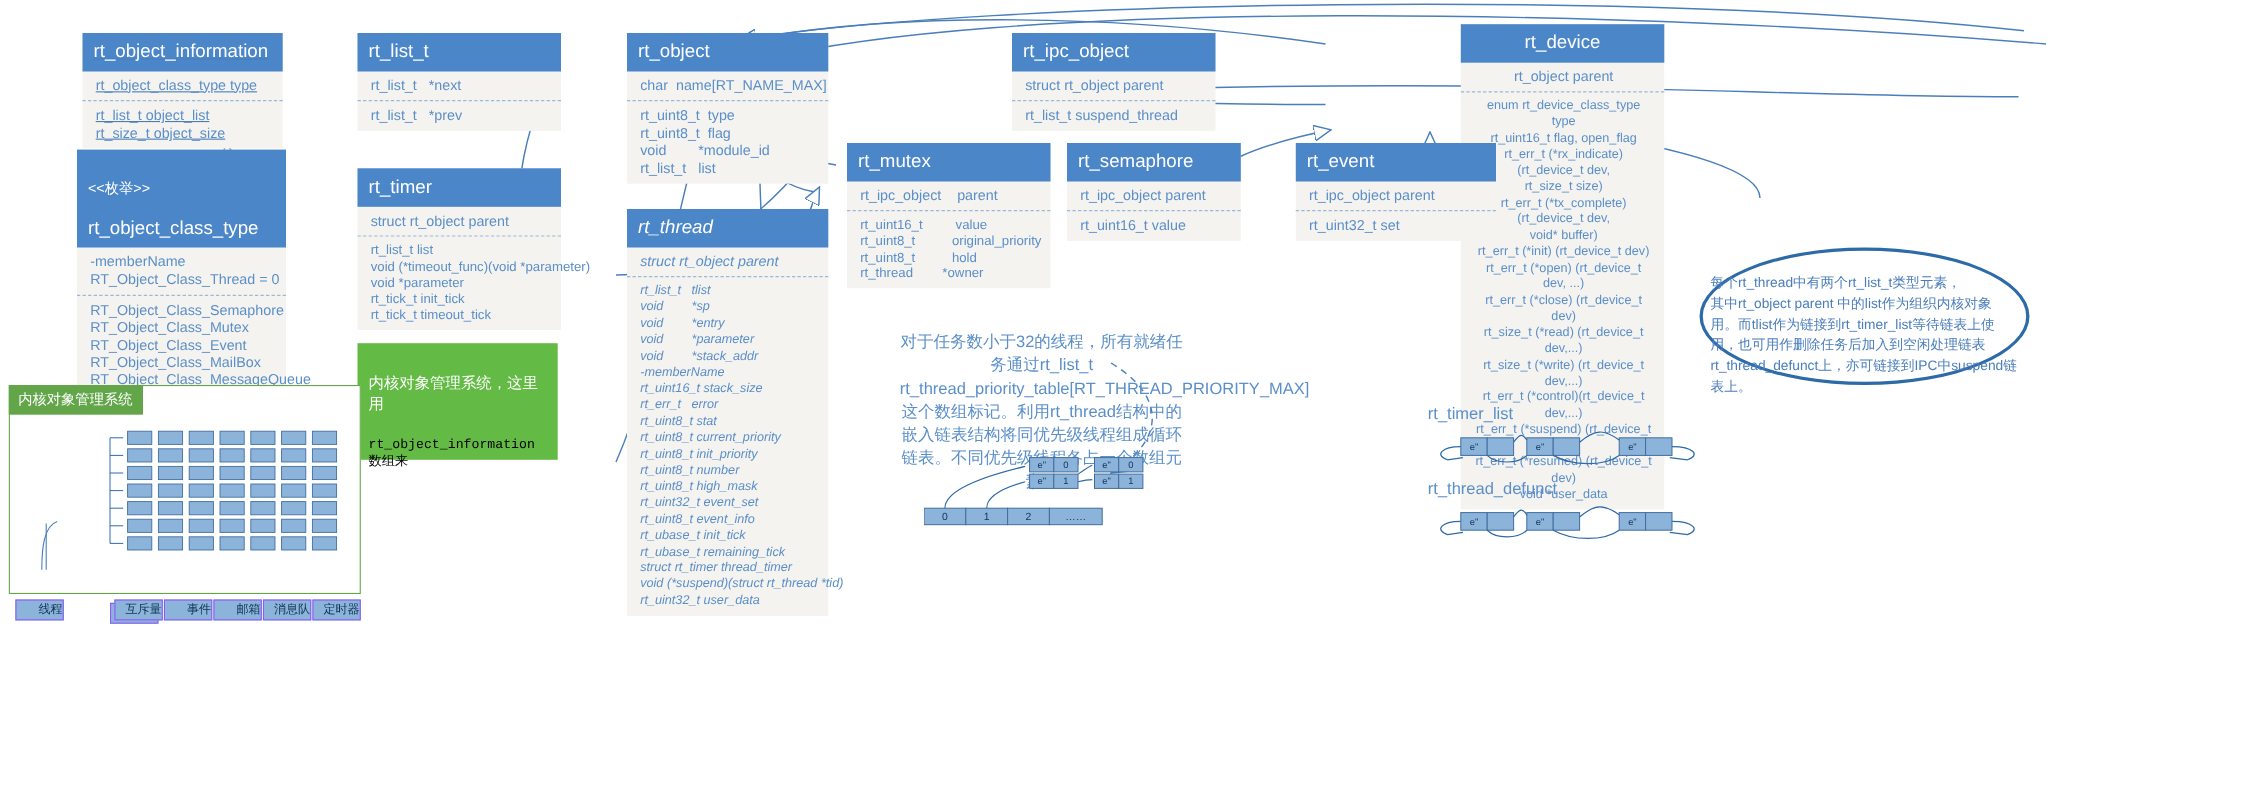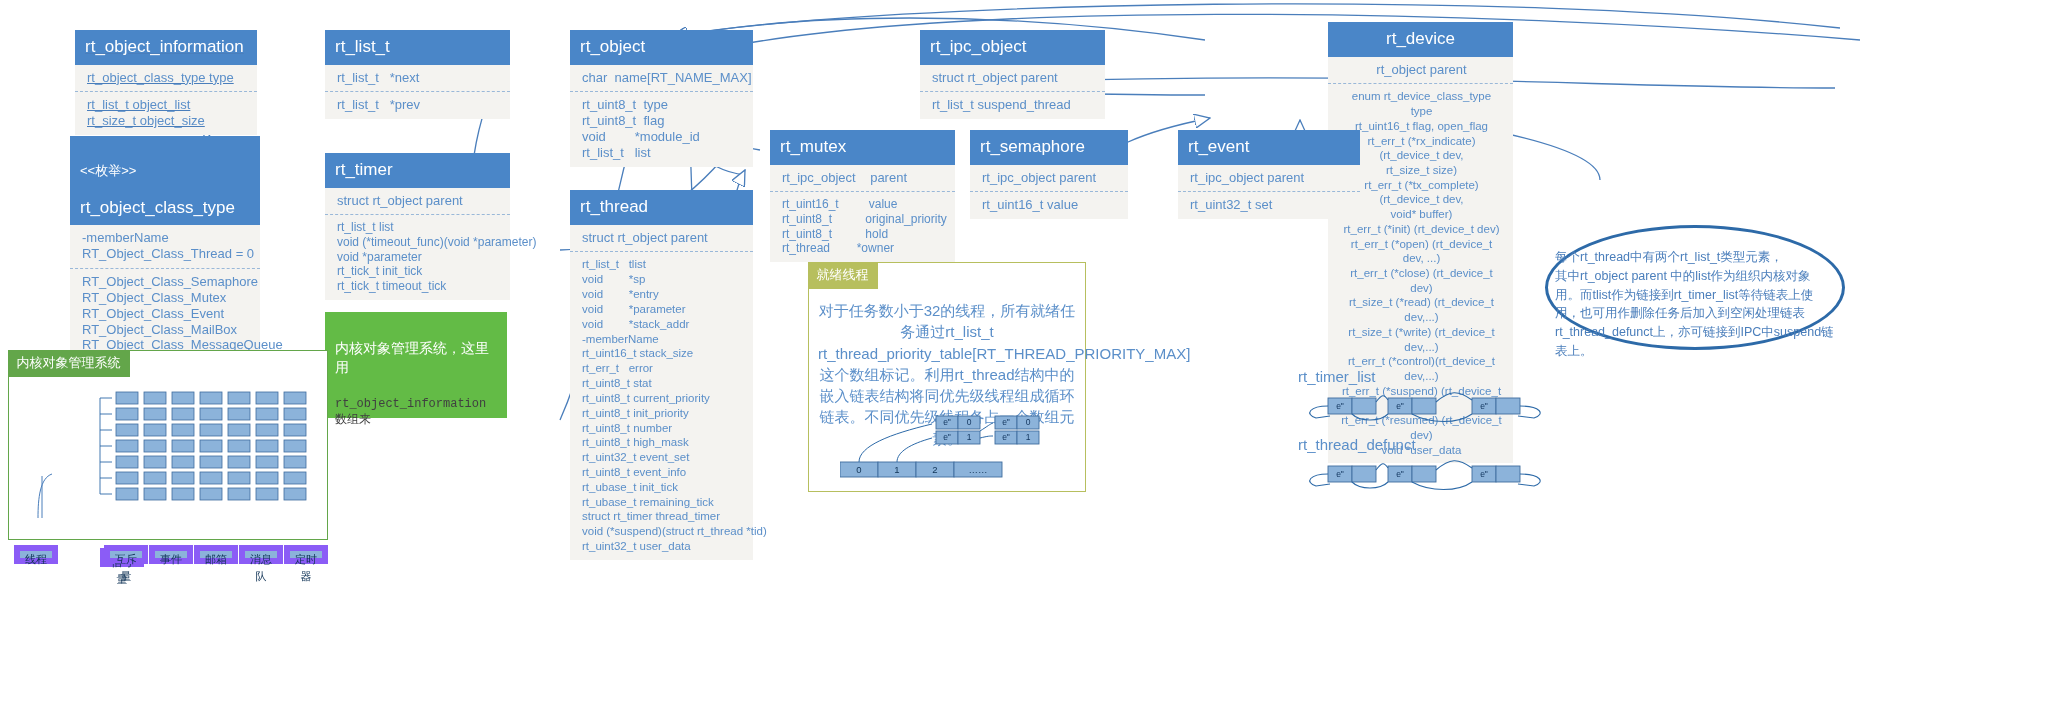--- a/index.html
+++ b/index.html
@@ -47,21 +47,21 @@
   .note{
     position:absolute;
     background:#63bb46;
     color:#ffffff;
     font-size:14px;
     line-height:1.35;
     padding:8px 10px;
     box-sizing:border-box;
     white-space:pre-line;
   }
-  .note .greytxt{color:#404040;}
+  .note .greytxt{color:#000000;}
 
   
   .framed{
     position:absolute;
     border:1.5px solid #63a64a;
     box-sizing:border-box;
     background:#ffffff;
   }
   .framed-tab{
     position:absolute;
@@ -78,25 +78,25 @@
   .cn-body{
     position:absolute;
     color:#5b8fc9;
     font-size:15px;
     line-height:1.42;
     text-align:center;
   }
   .legend{
     position:absolute;
     background:#8cb3da;
-    border:6px solid #8b5cf6;
+    border:1px solid #8b5cf6;
     box-sizing:border-box;
     color:#103356;
     font-size:11px;
-    text-align:center;
+    text-align:right;
     line-height:17px;
   }
 
   .lbl{
     position:absolute;
     color:#5b8fc9;
     font-size:15px;
     white-space:nowrap;
   }
 
@@ -269,21 +269,21 @@
     </div>
     <div class="uml-sec div" style="font-size:12px;">
       <div class="uml-row">rt_list_t list</div>
       <div class="uml-row">void (*timeout_func)(void *parameter)</div>
       <div class="uml-row">void *parameter</div>
       <div class="uml-row">rt_tick_t init_tick</div>
       <div class="uml-row">rt_tick_t timeout_tick</div>
     </div>
   </div>
 
-  <div class="umlbox" style="left:570px;top:190px;width:183px;">
+  <div class="umlbox" style="left:570px;top:190px;width:183px;font-style:italic;">
     <div class="uml-title">rt_thread</div>
     <div class="uml-sec">
       <div class="uml-row">struct rt_object parent</div>
     </div>
     <div class="uml-sec div" style="font-size:11.5px;line-height:1.29;">
       <div class="uml-row">rt_list_t   tlist</div>
       <div class="uml-row">void        *sp</div>
       <div class="uml-row">void        *entry</div>
       <div class="uml-row">void        *parameter</div>
       <div class="uml-row">void        *stack_addr</div>
@@ -431,23 +431,20 @@
   <div style="position:absolute;left:14px;top:545px;width:310px;height:20px;">
     <div class="legend" style="left:0px;top:0;width:44px;height:19px;">线程</div>
     <div class="legend" style="left:45px;top:3px;width:44px;height:19px;margin-left:41px;">信号量</div>
     <div class="legend" style="left:90px;top:0;width:44px;height:19px;">互斥量</div>
     <div class="legend" style="left:135px;top:0;width:44px;height:19px;">事件</div>
     <div class="legend" style="left:180px;top:0;width:44px;height:19px;">邮箱</div>
     <div class="legend" style="left:225px;top:0;width:44px;height:19px;">消息队</div>
     <div class="legend" style="left:270px;top:0;width:44px;height:19px;">定时器</div>
   </div>
 
-  <div class="framed olive" style="left:808px;top:262px;width:278px;height:230px;">
-    <div class="framed-tab olive">就绪线程</div>
-  </div>
   <div class="cn-body" style="left:818px;top:300px;width:258px;">对于任务数小于32的线程，所有就绪任务通过rt_list_t rt_thread_priority_table[RT_THREAD_PRIORITY_MAX]这个数组标记。利用rt_thread结构中的嵌入链表结构将同优先级线程组成循环链表。不同优先级线程各占一个数组元素。</div>
 
   <svg style="position:absolute;left:840px;top:412px;width:240px;height:78px;" viewBox="0 0 240 78">
     <g fill="#8cb3da" stroke="#3f6d9e" stroke-width="0.9">
       <rect x="96" y="4" width="22" height="13"></rect>
         <rect x="118" y="4" width="22" height="13"></rect>
       <rect x="155" y="4" width="22" height="13"></rect>
         <rect x="177" y="4" width="22" height="13"></rect>
       <rect x="96" y="19" width="22" height="13"></rect>
         <rect x="118" y="19" width="22" height="13"></rect>

